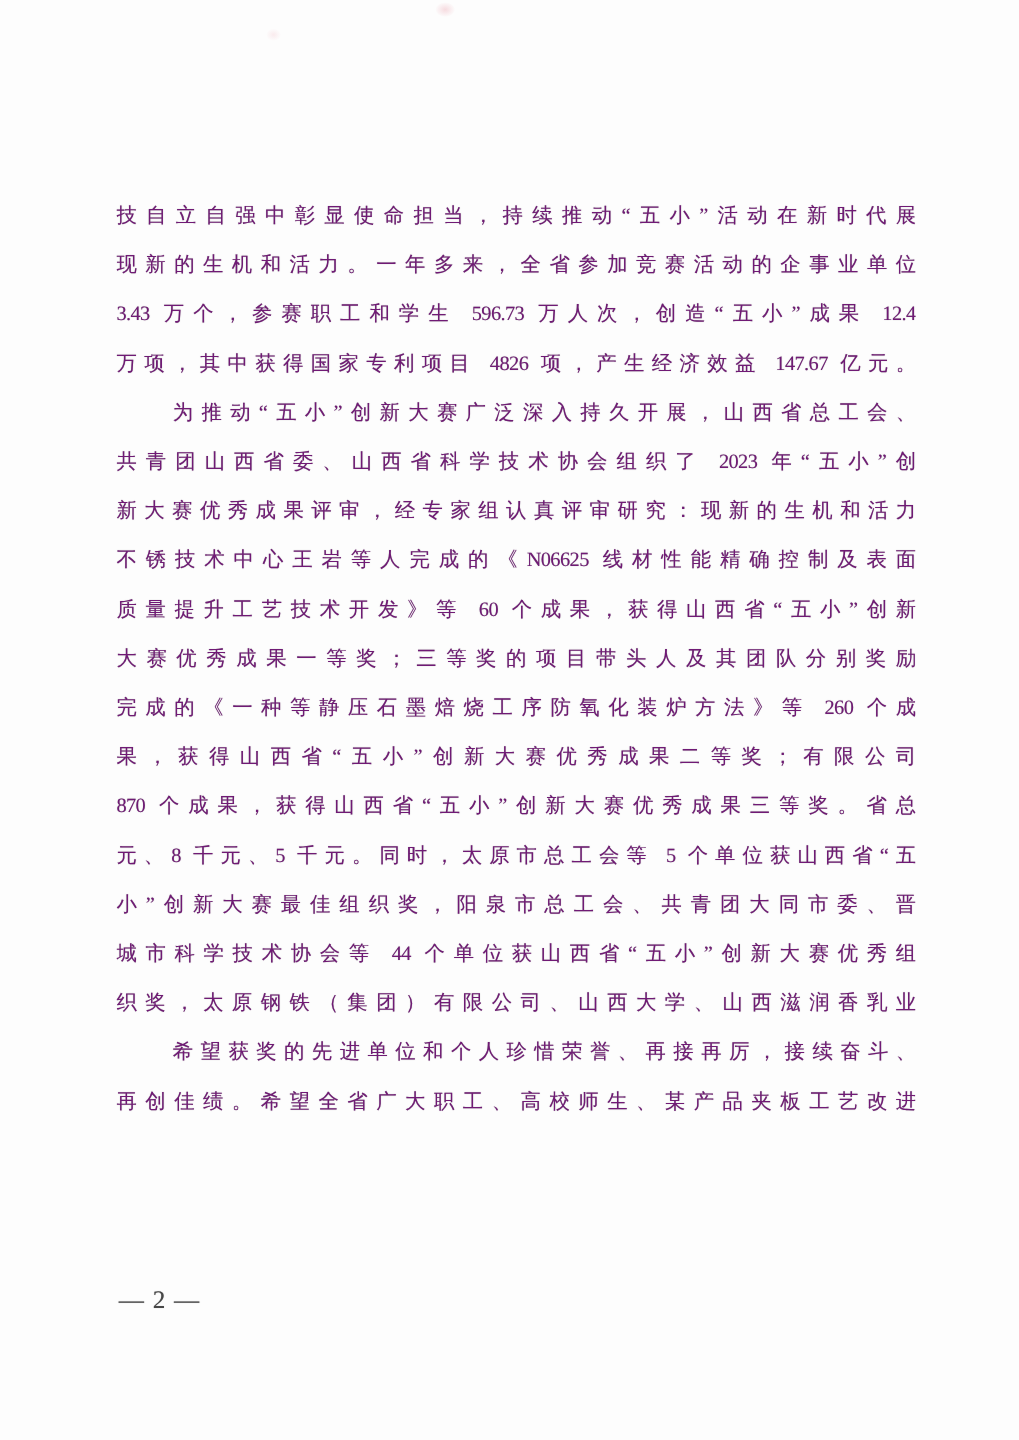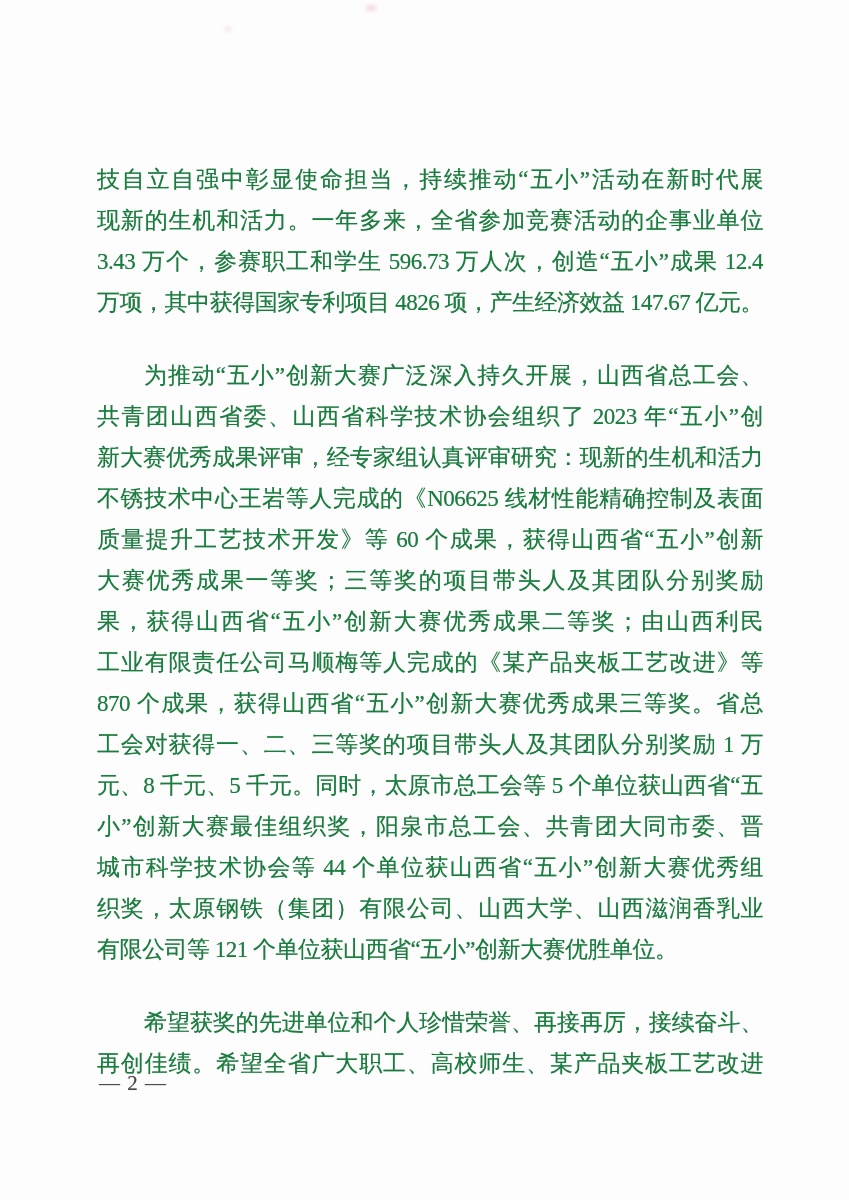--- a/index.html
+++ b/index.html
@@ -23,34 +23,33 @@
   }
   .doc-body {
     position: absolute;
     left: 97px;
     top: 159px;
     width: 666px;
   }
   .line {
     height: 41px;
     line-height: 41px;
-    font-size: 23px;
+    font-size: 17px;
     letter-spacing: -0.5px;
-    color: #15803d;
+    color: #701a75;
     text-align: justify;
     white-space: normal;
     overflow: hidden;
     text-shadow: 0 0 0.7px rgba(70,70,70,0.55);
   }
   .line.just {
     text-align-last: justify;
   }
   .line.ind {
     text-indent: 47px;
-    margin-top: 32px;
   }
   .pagenum {
     position: absolute;
     left: 99px;
     top: 1070px;
     font-size: 21px;
     line-height: 26px;
     color: #474747;
     letter-spacing: 1px;
     text-shadow: 0 0 0.7px rgba(70,70,70,0.5);
@@ -82,26 +81,24 @@
       <div class="line just">技自立自强中彰显使命担当，持续推动“五小”活动在新时代展</div>
       <div class="line just">现新的生机和活力。一年多来，全省参加竞赛活动的企事业单位</div>
       <div class="line just">3.43 万个，参赛职工和学生 596.73 万人次，创造“五小”成果 12.4</div>
       <div class="line just">万项，其中获得国家专利项目 4826 项，产生经济效益 147.67 亿元。</div>
       <div class="line just ind">为推动“五小”创新大赛广泛深入持久开展，山西省总工会、</div>
       <div class="line just">共青团山西省委、山西省科学技术协会组织了 2023 年“五小”创</div>
       <div class="line just">新大赛优秀成果评审，经专家组认真评审研究：现新的生机和活力</div>
       <div class="line just">不锈技术中心王岩等人完成的《N06625 线材性能精确控制及表面</div>
       <div class="line just">质量提升工艺技术开发》等 60 个成果，获得山西省“五小”创新</div>
       <div class="line just">大赛优秀成果一等奖；三等奖的项目带头人及其团队分别奖励</div>
-      <div class="line just">果，获得山西省“五小”创新大赛优秀成果二等奖；由山西利民</div>
-      <div class="line just">工业有限责任公司马顺梅等人完成的《某产品夹板工艺改进》等</div>
+      <div class="line just">完成的《一种等静压石墨焙烧工序防氧化装炉方法》等 260 个成</div>
+      <div class="line just">果，获得山西省“五小”创新大赛优秀成果二等奖；有限公司</div>
       <div class="line just">870 个成果，获得山西省“五小”创新大赛优秀成果三等奖。省总</div>
-      <div class="line just">工会对获得一、二、三等奖的项目带头人及其团队分别奖励 1 万</div>
       <div class="line just">元、8 千元、5 千元。同时，太原市总工会等 5 个单位获山西省“五</div>
       <div class="line just">小”创新大赛最佳组织奖，阳泉市总工会、共青团大同市委、晋</div>
       <div class="line just">城市科学技术协会等 44 个单位获山西省“五小”创新大赛优秀组</div>
       <div class="line just">织奖，太原钢铁（集团）有限公司、山西大学、山西滋润香乳业</div>
-      <div class="line">有限公司等 121 个单位获山西省“五小”创新大赛优胜单位。</div>
       <div class="line just ind">希望获奖的先进单位和个人珍惜荣誉、再接再厉，接续奋斗、</div>
       <div class="line just">再创佳绩。希望全省广大职工、高校师生、某产品夹板工艺改进</div>
     </div>
   <div class="pagenum">— 2 —</div>
 </div>
 
 </body></html>

